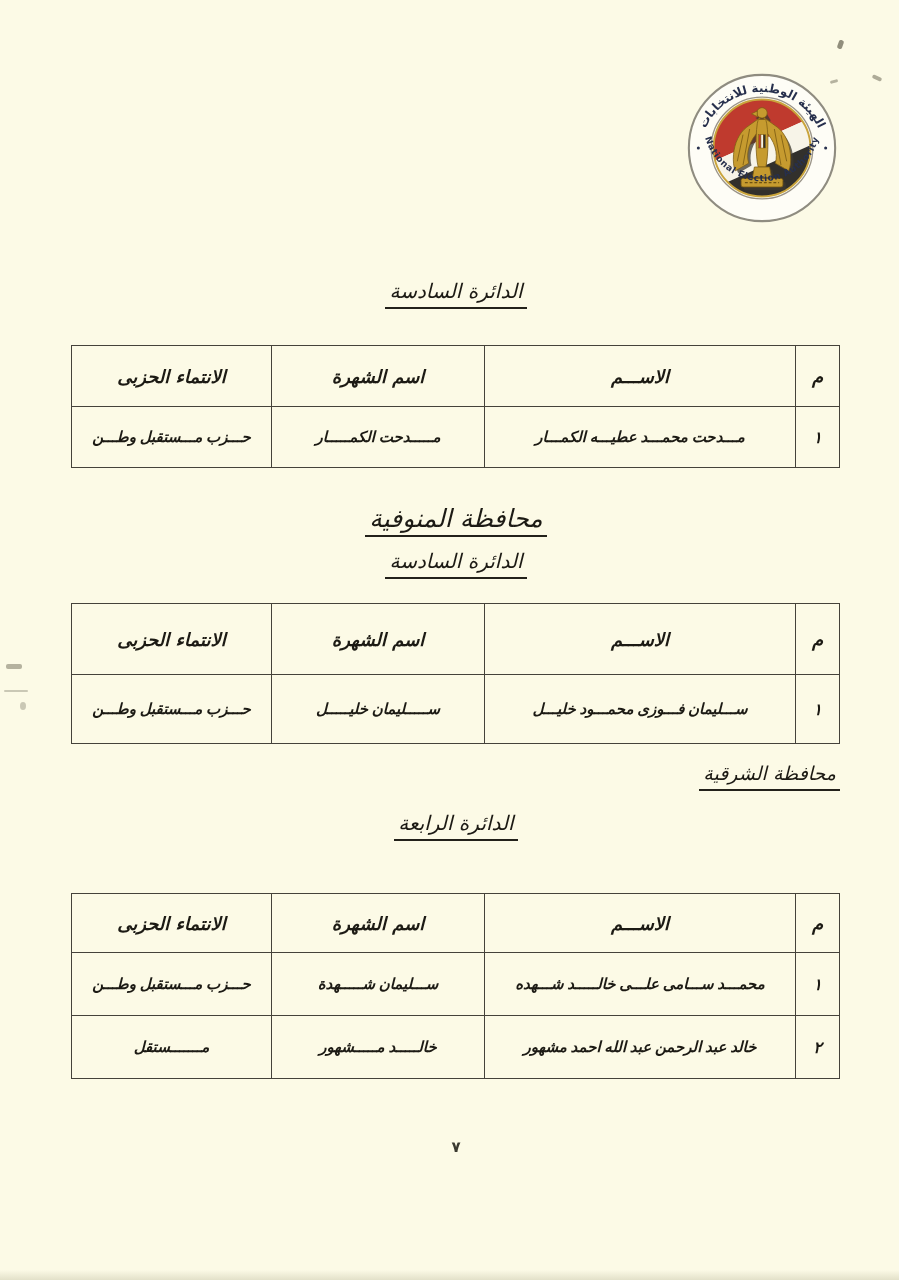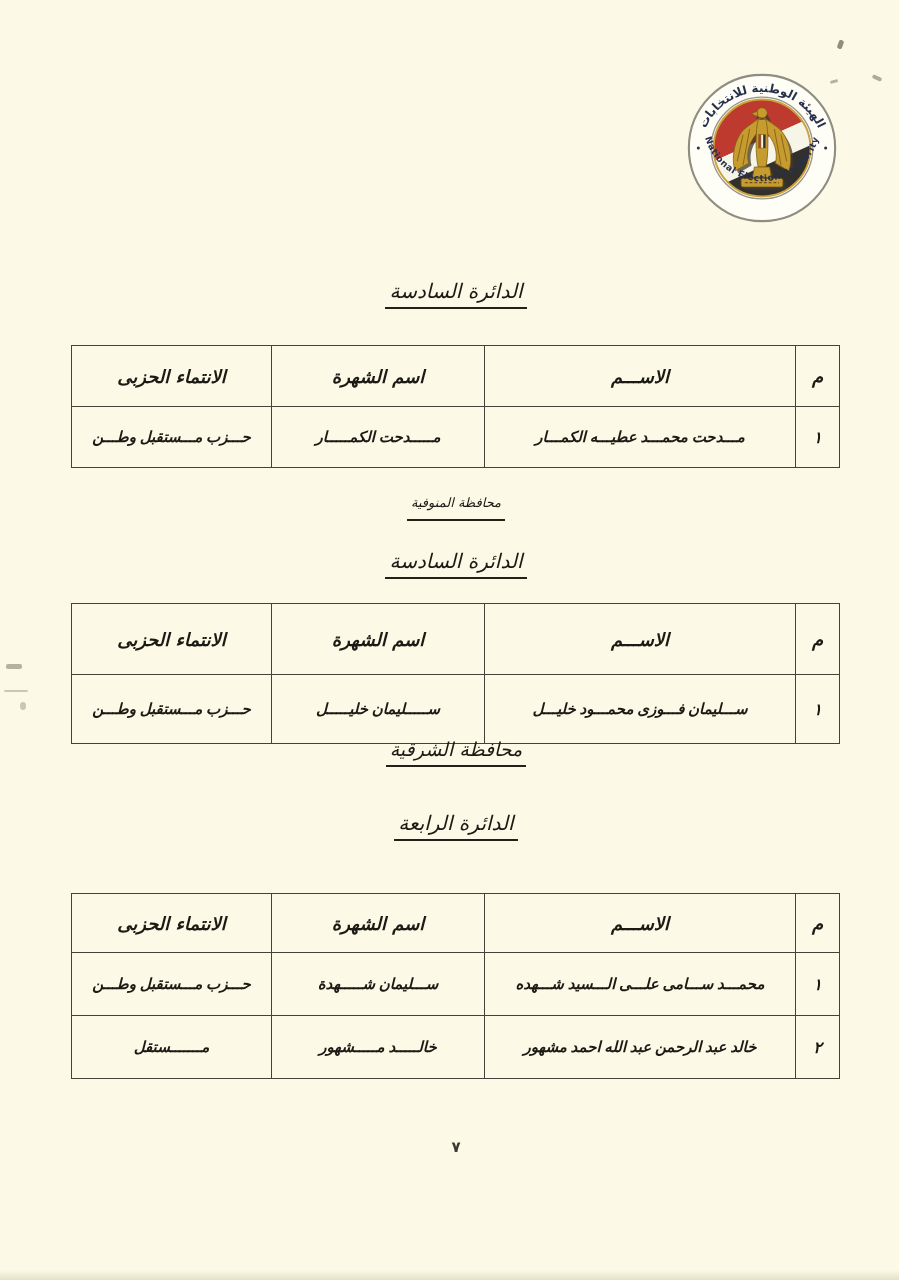--- a/index.html
+++ b/index.html
@@ -159,21 +159,21 @@
     </tr>
     <tr>
       <td class="no-cell">١</td>
       <td>مـــدحت محمـــد عطيـــه الكمـــار</td>
       <td>مـــــدحت الكمـــــار</td>
       <td>حـــزب مـــستقبل وطـــن</td>
     </tr>
   </tbody>
     </table>
 
-  <div class="heading" style="top:490px;font-size:13px;">
+  <div class="heading" style="top:506px;font-size:25px;">
     <span>محافظة المنوفية</span>
   </div>
   <div class="heading" style="top:548px;">
     <span>الدائرة السادسة</span>
   </div>
 
   <table class="tbl t2" style="top:603px;">
     <colgroup>
         <col class="c-no">
         <col class="c-name">
@@ -189,21 +189,21 @@
     </tr>
     <tr>
       <td class="no-cell">١</td>
       <td>ســـليمان فـــوزى محمـــود خليـــل</td>
       <td>ســـــليمان خليـــــل</td>
       <td>حـــزب مـــستقبل وطـــن</td>
     </tr>
   </tbody>
     </table>
 
-  <div class="heading" style="top:736px;font-size:19px;">
+  <div class="heading" style="top:760px;font-size:19px;text-align:right;">
     <span>محافظة الشرقية</span>
   </div>
   <div class="heading" style="top:810px;">
     <span>الدائرة الرابعة</span>
   </div>
 
   <table class="tbl t3" style="top:893px;">
     <colgroup>
         <col class="c-no">
         <col class="c-name">
@@ -212,21 +212,21 @@
       </colgroup>
     <tbody>
         <tr>
       <th>م</th>
       <th>الاســـم</th>
       <th>اسم الشهرة</th>
       <th>الانتماء الحزبى</th>
     </tr>
     <tr>
       <td class="no-cell">١</td>
-      <td>محمـــد ســـامى علـــى الـــسيد شـــهده</td>
+      <td>محمـــد ســـامى علـــى خالـــــد شـــهده</td>
       <td>ســـليمان شـــــهدة</td>
       <td>حـــزب مـــستقبل وطـــن</td>
     </tr>
     <tr>
       <td class="no-cell">٢</td>
       <td>خالد عبد الرحمن عبد الله احمد مشهور</td>
       <td>خالـــــد مـــــشهور</td>
       <td>مـــــــستقل</td>
     </tr>
   </tbody>

